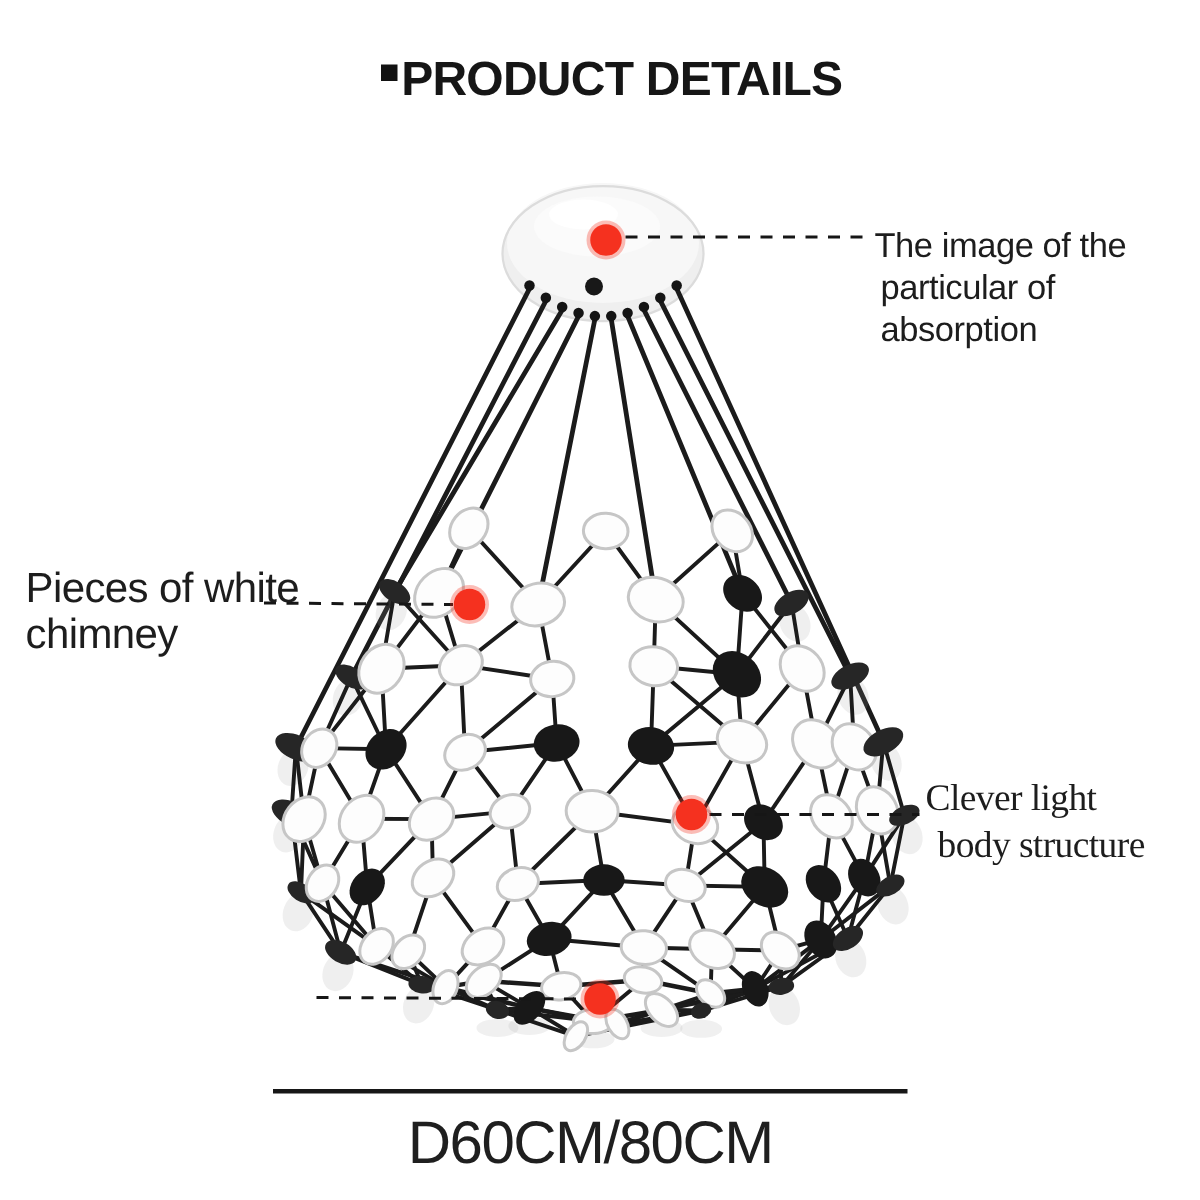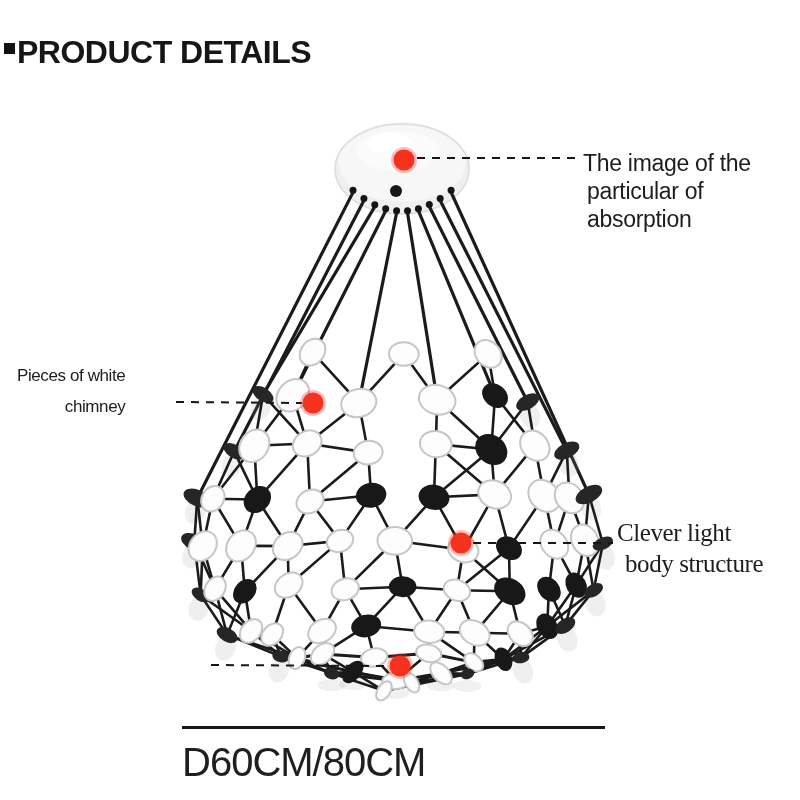--- a/index.html
+++ b/index.html
@@ -1,29 +1,29 @@
 <!DOCTYPE html>
 <html><head>
 <meta charset="utf-8">
 <style>
   html,body{margin:0;padding:0;background:#fff;}
   .stage{position:relative;width:800px;height:800px;background:#ffffff;overflow:hidden;
          font-family:"Liberation Sans",sans-serif;color:#1c1c1c;}
   .lamp-svg{position:absolute;left:0;top:0;}
-  .title-wrap{position:absolute;top:36px;left:4px;right:0;display:flex;
+  .title-wrap{position:absolute;top:36px;left:16px;right:0;display:flex;justify-content:center;
               align-items:flex-start;gap:2px;}
   .title-bullet{width:11px;height:11px;background:#121212;margin-top:7px;flex:0 0 auto;}
   .title-text{font-size:32px;font-weight:700;letter-spacing:-0.5px;line-height:32px;color:#161616;}
   .callout{position:absolute;white-space:pre-line;color:#1d1d1d;}
   #ann-absorption{left:587px;top:133px;font-size:23px;line-height:28px;letter-spacing:-0.3px;text-indent:-4px;margin-top:16px;}
-  #ann-chimney{left:17px;top:360px;font-size:17px;line-height:31px;letter-spacing:-0.4px;text-align:right;}
+  #ann-chimney{left:17px;top:376px;font-size:28px;line-height:31px;letter-spacing:-0.4px;}
   #ann-structure{left:625px;top:517px;font-size:25px;line-height:31px;letter-spacing:-0.4px;text-indent:-8px;font-family:Liberation Serif, serif;}
   #ann-shape{left:45px;top:631px;font-size:30px;line-height:36px;letter-spacing:-0.4px;text-indent:-15px;}
   .dim-line{position:absolute;left:182px;top:726px;width:423px;height:3px;background:#171717;}
-  .dim-label{position:absolute;left:182px;top:740px;width:423px;text-align:left;
+  .dim-label{position:absolute;left:182px;top:740px;width:423px;text-align:center;
              font-size:40px;letter-spacing:-1px;color:#1f1f1f;}
 </style>
 </head>
 <body>
 
 <div class="stage">
 
   <svg class="lamp-svg" width="800" height="800" viewBox="0 0 800 800">
     <g>
       <ellipse cx="402" cy="169" rx="67" ry="45" fill="#efefef"></ellipse>

